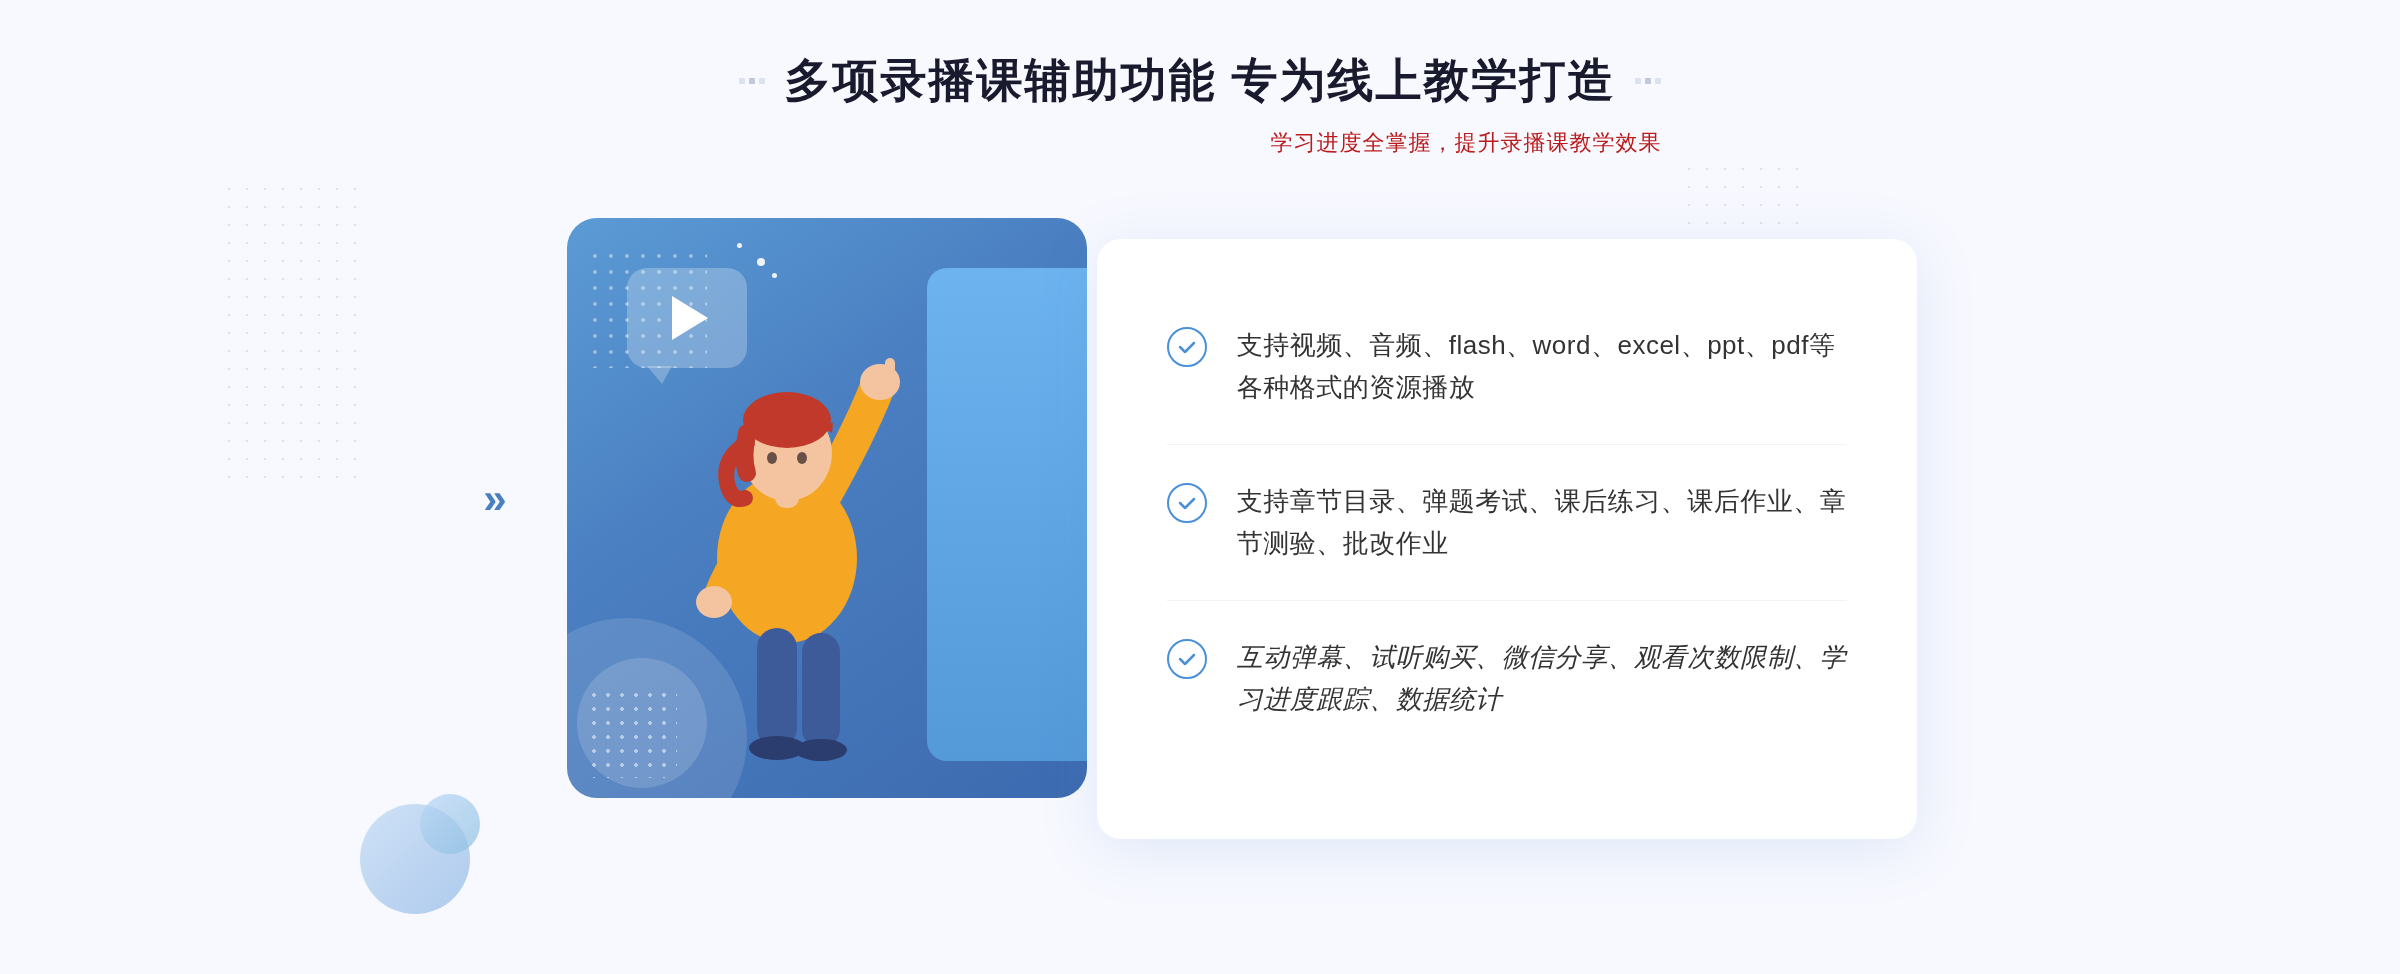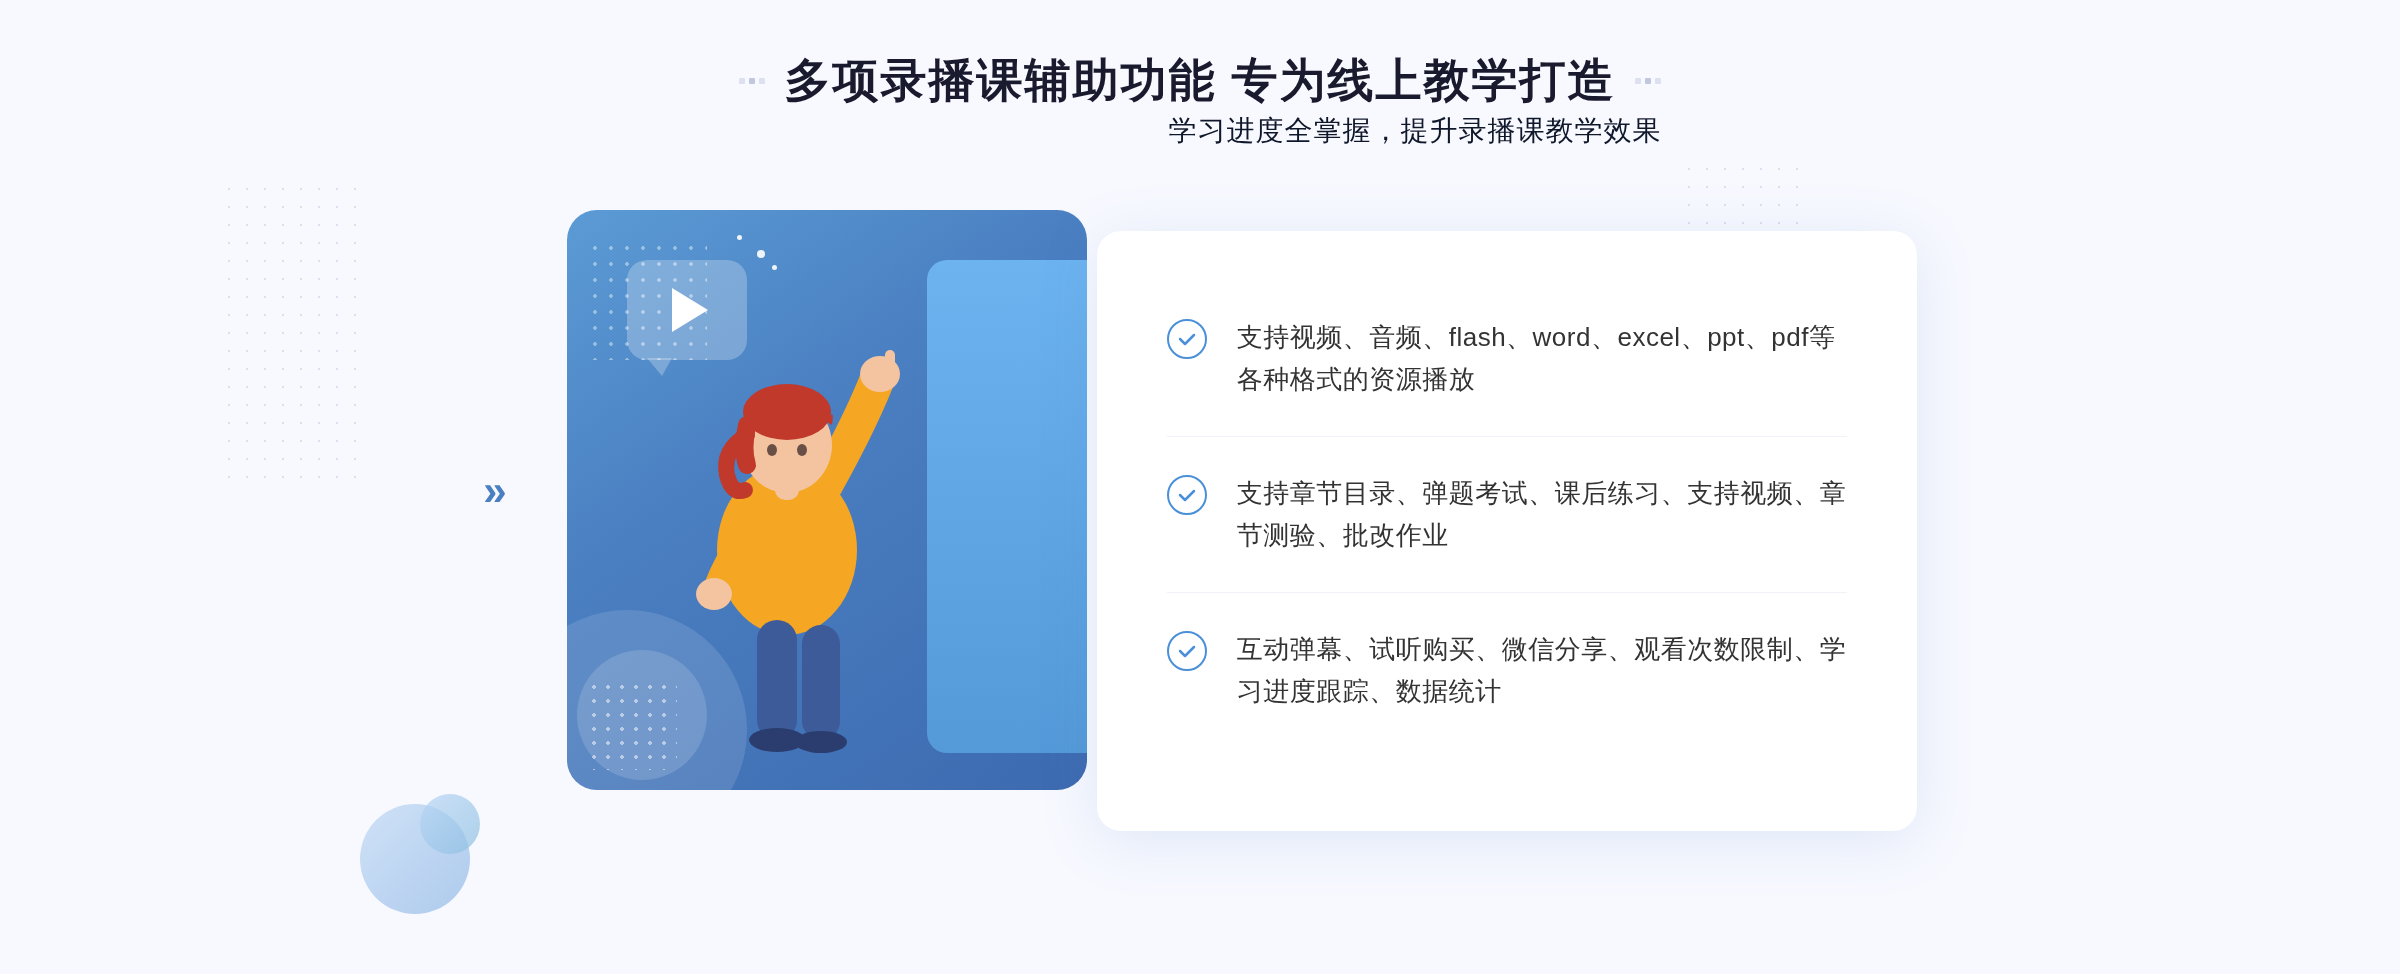--- a/index.html
+++ b/index.html
@@ -84,22 +84,23 @@
     }
 
     .main-title {
       font-size: 46px;
       font-weight: 600;
       color: #1a1a2e;
       letter-spacing: 2px;
     }
 
     .subtitle {
-      font-size: 28px;
-      color: #0f172a;
+      margin-top: 16px;
+      font-size: 22px;
+      color: #b91c1c;
       letter-spacing: 1px;
     }
 
     
     .main-content {
       display: flex;
       align-items: center;
       justify-content: center;
       margin-top: 40px;
       width: 1500px;
@@ -176,20 +177,21 @@
 
     .feature-item {
       display: flex;
       align-items: flex-start;
       padding: 36px 0;
       border-bottom: 1px solid #f0f2f8;
     }
 
     .feature-item:last-child {
       border-bottom: none;
+      font-style: italic;
     }
 
     .check-icon {
       width: 40px;
       height: 40px;
       flex-shrink: 0;
       margin-right: 30px;
       margin-top: 2px;
     }
 
@@ -356,21 +358,21 @@
       </div>
 
       <div class="feature-item">
         <div class="check-icon">
           <div class="check-circle">
             <svg width="22" height="22" viewBox="0 0 22 22" fill="none">
               <path d="M4 11 L9 16 L18 7" stroke="#4a90d9" stroke-width="2.5" stroke-linecap="round" stroke-linejoin="round"></path>
             </svg>
           </div>
         </div>
-        <span class="feature-text">支持章节目录、弹题考试、课后练习、支持视频、章节测验、批改作业</span>
+        <span class="feature-text">支持章节目录、弹题考试、课后练习、课后作业、章节测验、批改作业</span>
       </div>
 
 
       <div class="feature-item">
         <div class="check-icon">
           <div class="check-circle">
             <svg width="22" height="22" viewBox="0 0 22 22" fill="none">
               <path d="M4 11 L9 16 L18 7" stroke="#4a90d9" stroke-width="2.5" stroke-linecap="round" stroke-linejoin="round"></path>
             </svg>
           </div>

